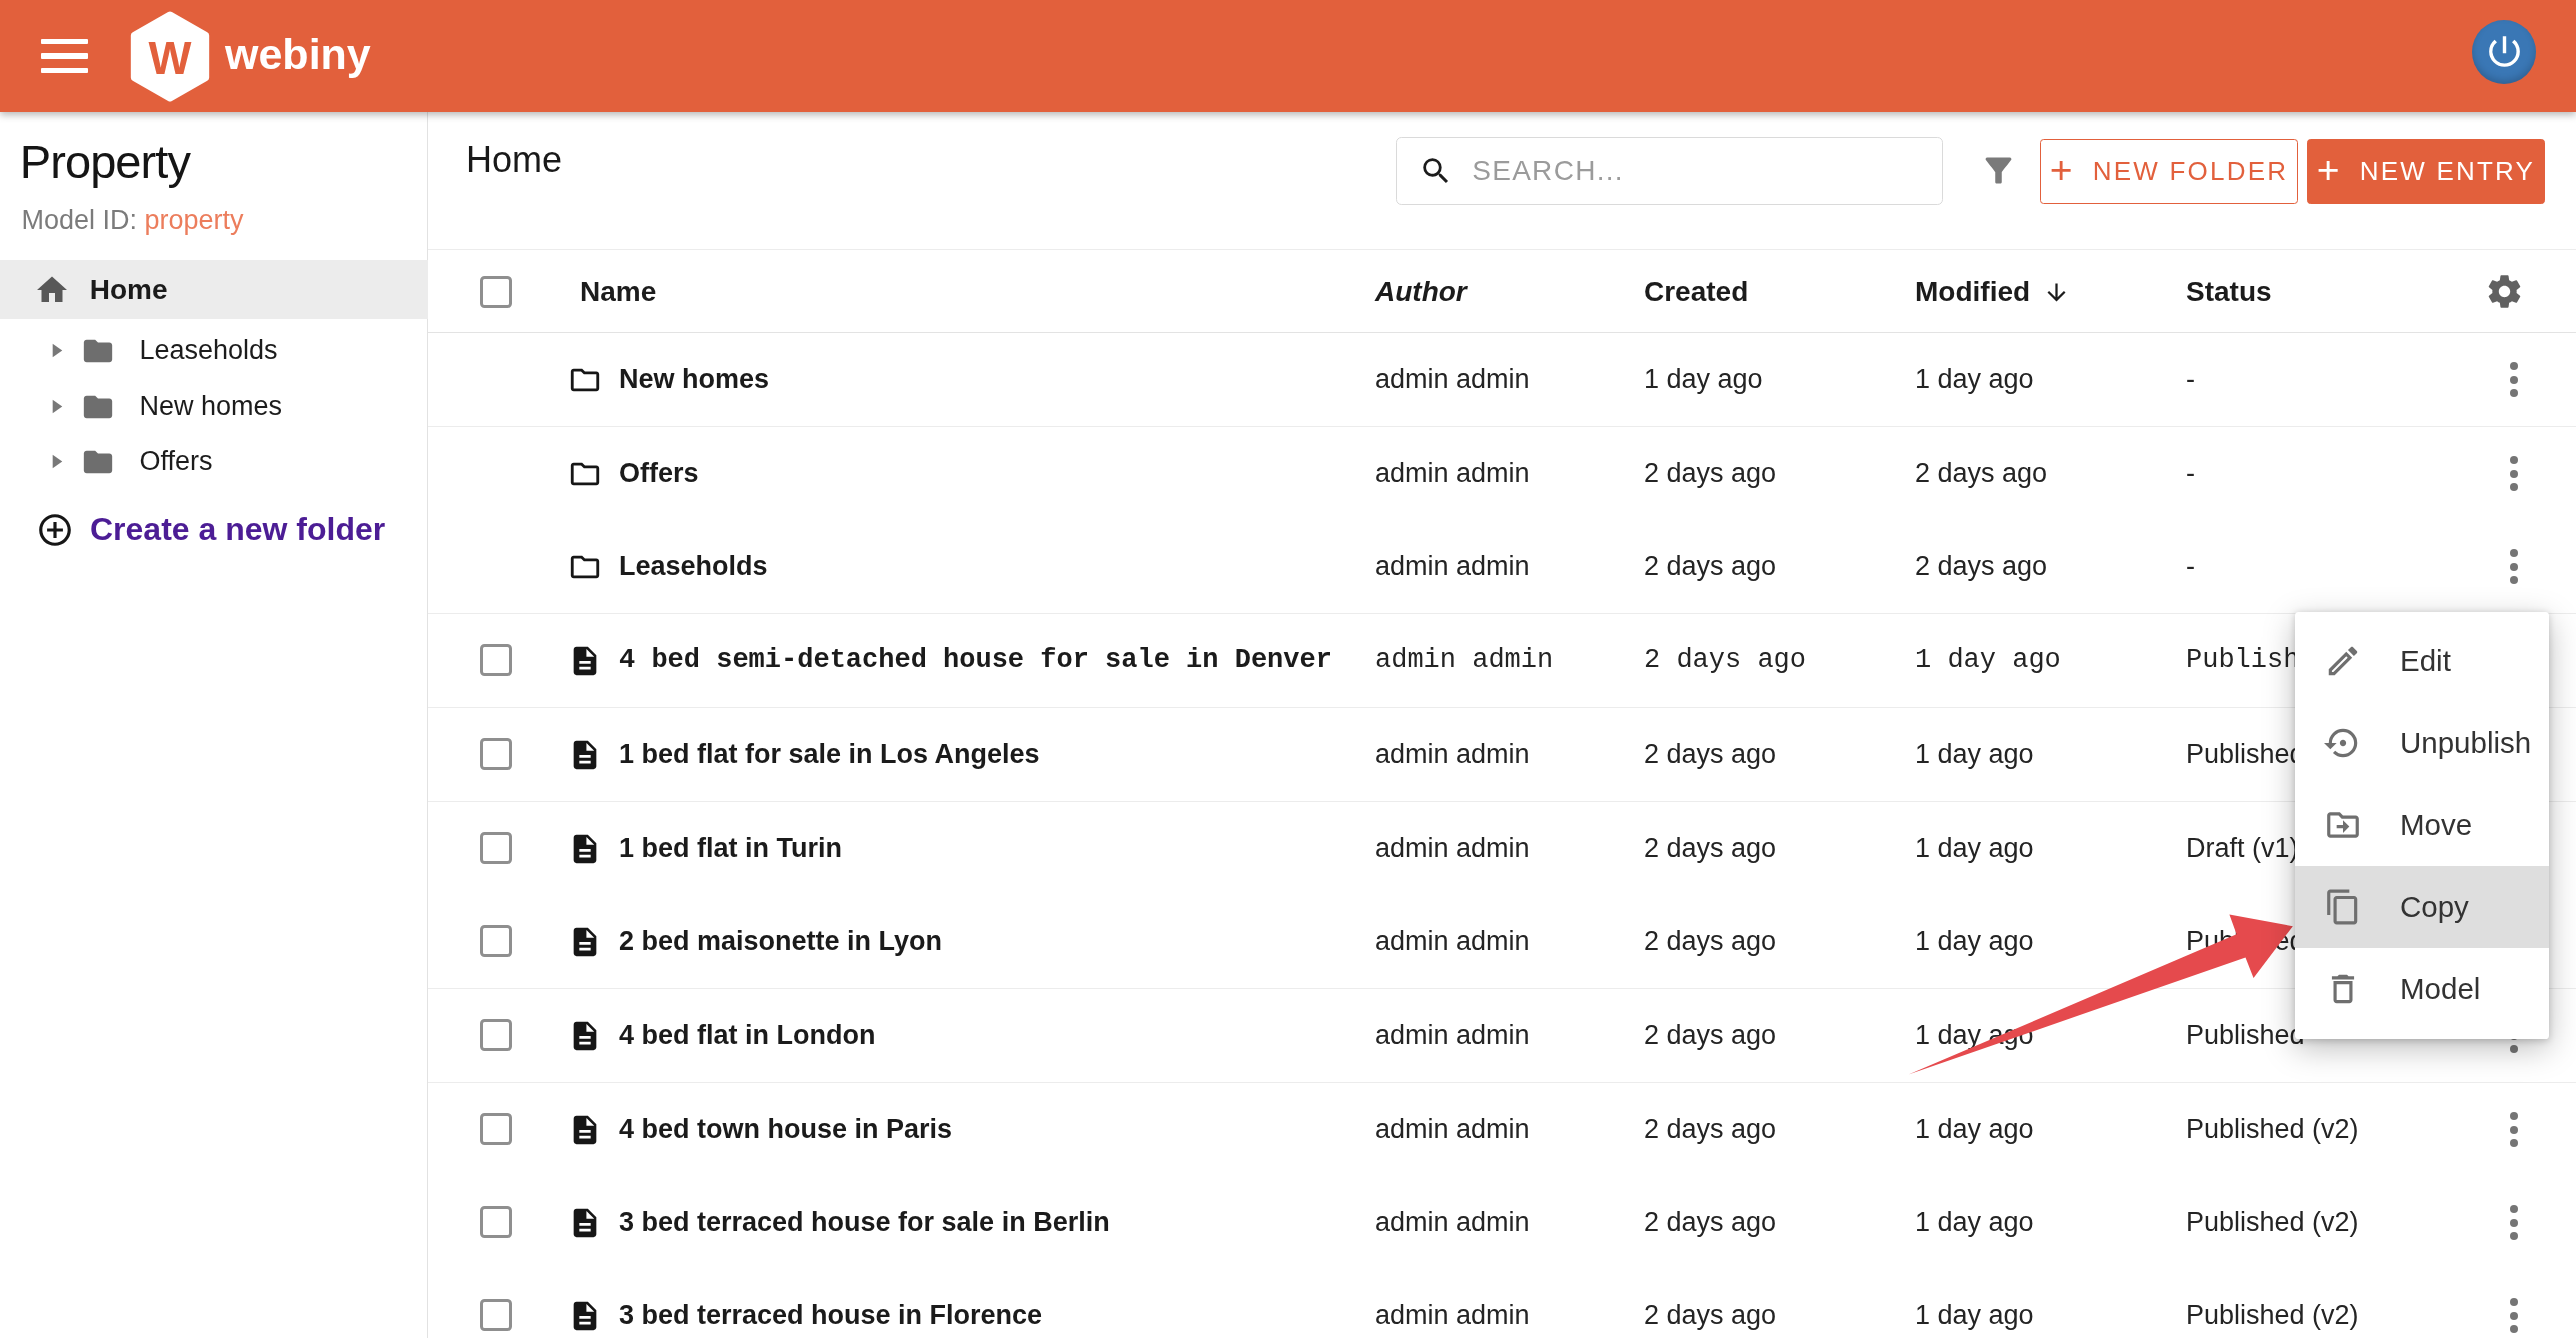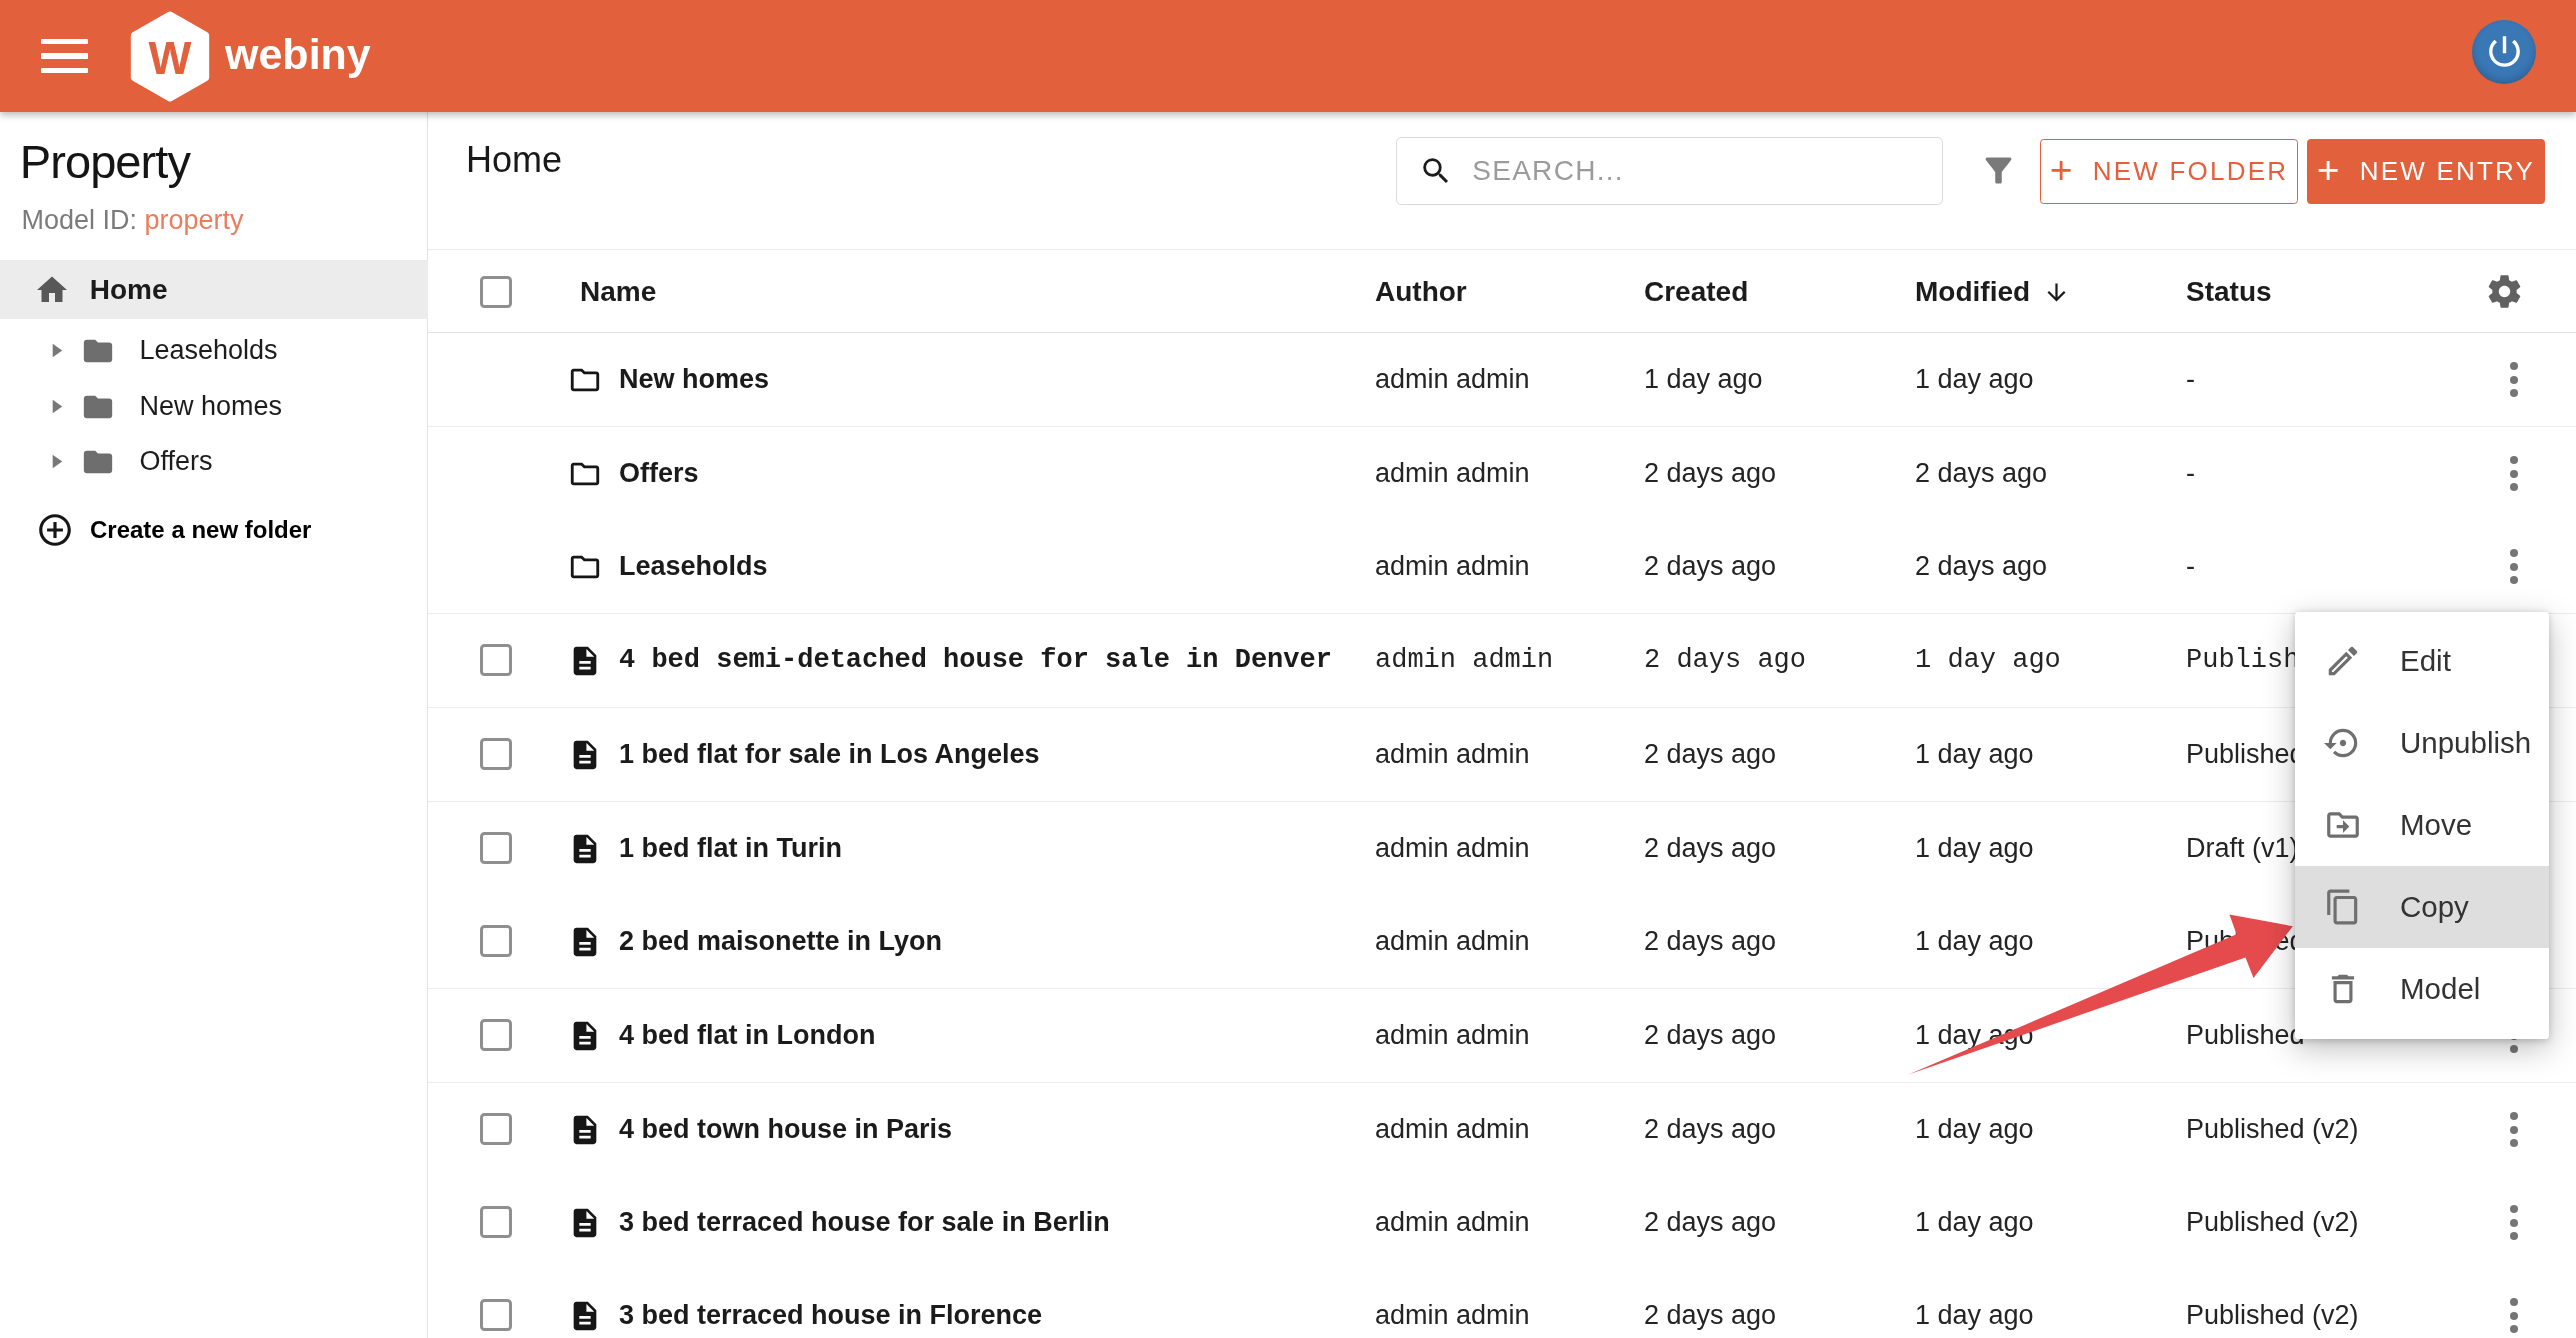--- a/index.html
+++ b/index.html
@@ -29,21 +29,21 @@
   #sb-home { position:absolute; left:0; top:148px; width:428px; height:59px; background:#ececec;
              display:flex; align-items:center; cursor:pointer; }
   #sb-home .h-icon { margin-left:34px; color:#585858; }
   #sb-home .h-label { margin-left:19.7px; font-size:28px; font-weight:bold; color:#1b1b1b; }
   .sb-folder { position:absolute; left:0; width:428px; height:55px; display:flex; align-items:center; cursor:pointer; }
   .sb-folder .caret { margin-left:45px; color:#787878; }
   .sb-folder .f-icon { margin-left:12.5px; color:#6e6e6e; }
   .sb-folder .f-label { margin-left:25px; font-size:27px; color:#1c1c1c; }
   #sb-create { position:absolute; left:0; top:390px; width:428px; height:55px; display:flex; align-items:center; cursor:pointer; }
   #sb-create .p-icon { margin-left:36px; color:#161616; }
-  #sb-create .c-label { margin-left:16px; font-size:24px; font-weight:bold; color:#000000; }
+  #sb-create .c-label { margin-left:16px; font-size:32px; font-weight:bold; color:#4c1d95; }
 
   
   #content { position:absolute; left:428px; top:112px; width:2148px; height:1226px; background:#fff; }
   #page-title { position:absolute; left:38px; top:27px; font-size:36px; color:#191919; }
 
   #searchbox { position:absolute; left:968px; top:25px; width:547px; height:68px;
                border:1.8px solid #dadada; border-radius:5.4px; background:#fff;
                display:flex; align-items:center; }
   #searchbox .s-icon { margin-left:21.5px; color:#1c1c1c; }
   #search-input { border:0; outline:none; margin-left:19.7px; width:465px; font-size:28px;
@@ -56,21 +56,21 @@
          cursor:pointer; }
   #btn-new-folder { left:1612px; width:258px; background:#fff; border:1.8px solid #e2603c; color:#e2603c; }
   #btn-new-entry  { left:1879px; width:238px; background:#e2603c; border:1.8px solid #e2603c; color:#fff; }
   .btn .plus { font-size:39px; font-weight:normal; margin-right:18px; margin-top:-3.6px; }
 
   
   #thead { position:absolute; left:0; top:137px; width:2148px; height:84px;
            border-top:1.8px solid #ececec; border-bottom:1.8px solid #e3e3e3; }
   .th { position:absolute; top:0; height:84px; display:flex; align-items:center;
         font-size:28px; font-weight:bold; color:#1c1c1c; }
-  #th-name { left:152px; } #th-author { left:947px; } #th-created { left:1216px; }
+  #th-name { left:152px; } #th-author { left:947px;font-style:italic; } #th-created { left:1216px; }
   #th-modified { left:1487px; cursor:pointer; } #th-status { left:1758px; }
   #th-modified .sort-arrow { margin-left:12.5px; color:#1c1c1c; }
   #thead .cb { position:absolute; left:52px; top:26px; }
   #gear { position:absolute; left:2057px; top:22.4px; color:#616161; cursor:pointer; }
 
   #tbody { position:absolute; left:0; top:221px; width:2148px; height:1005px; }
   .trow { position:absolute; left:0; width:2148px; height:94px; border-bottom:1.8px solid #ececec;
           background:#fff; }
   .cb { width:32px; height:32px; border:3.6px solid #8f8f8f; border-radius:4.5px; background:#fff; cursor:pointer; }
   .trow .cb { position:absolute; left:52px; top:30px; }

